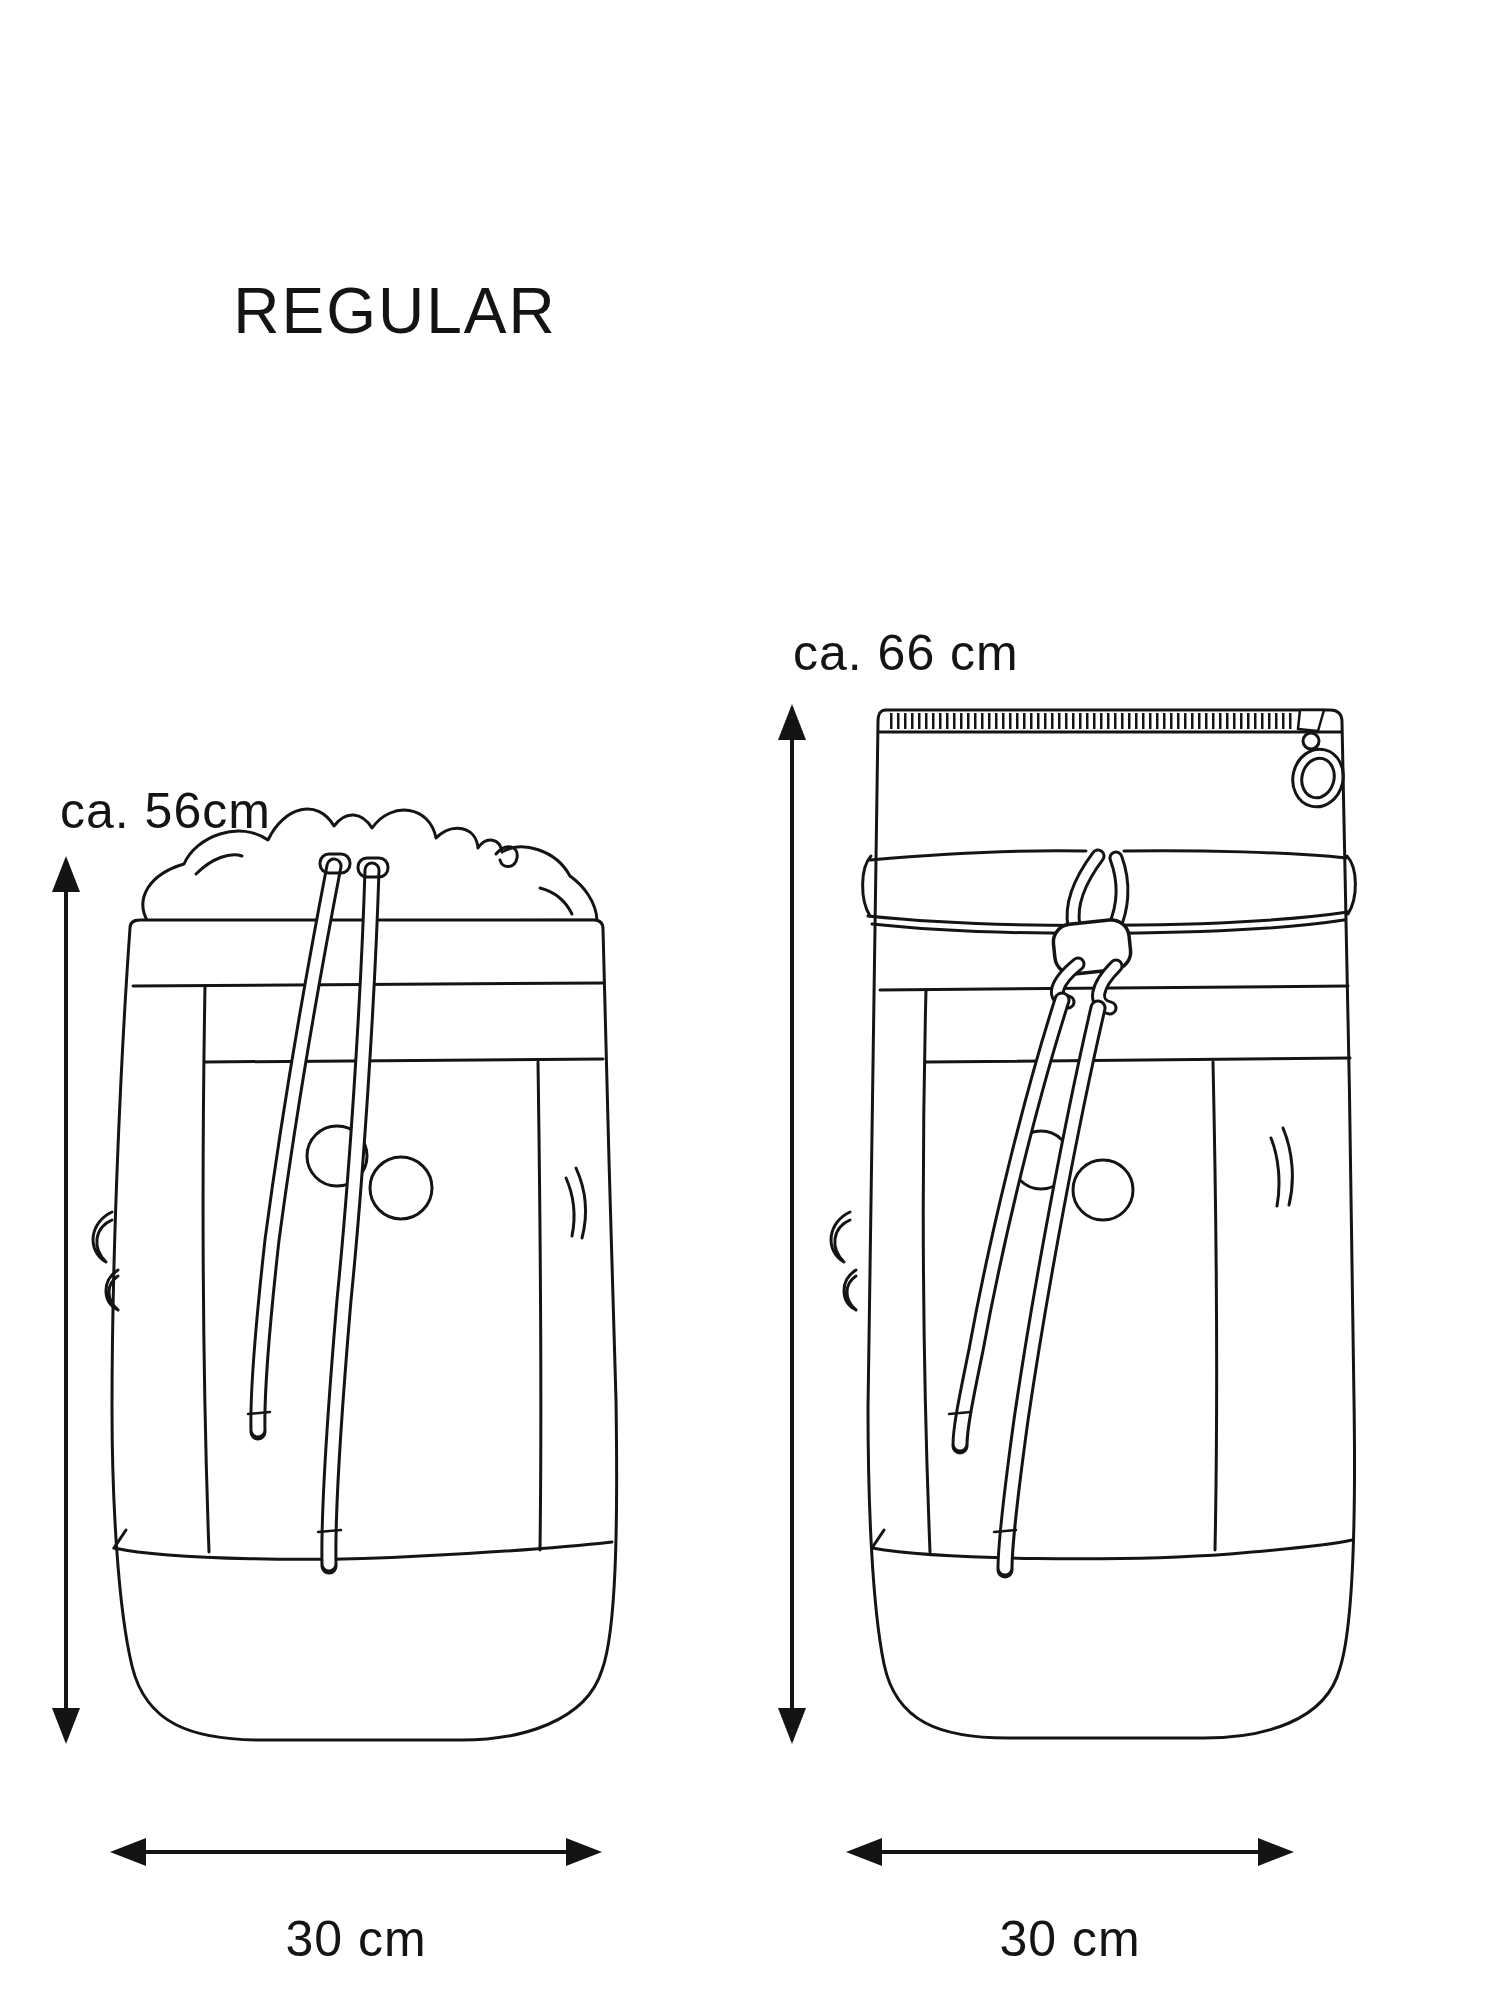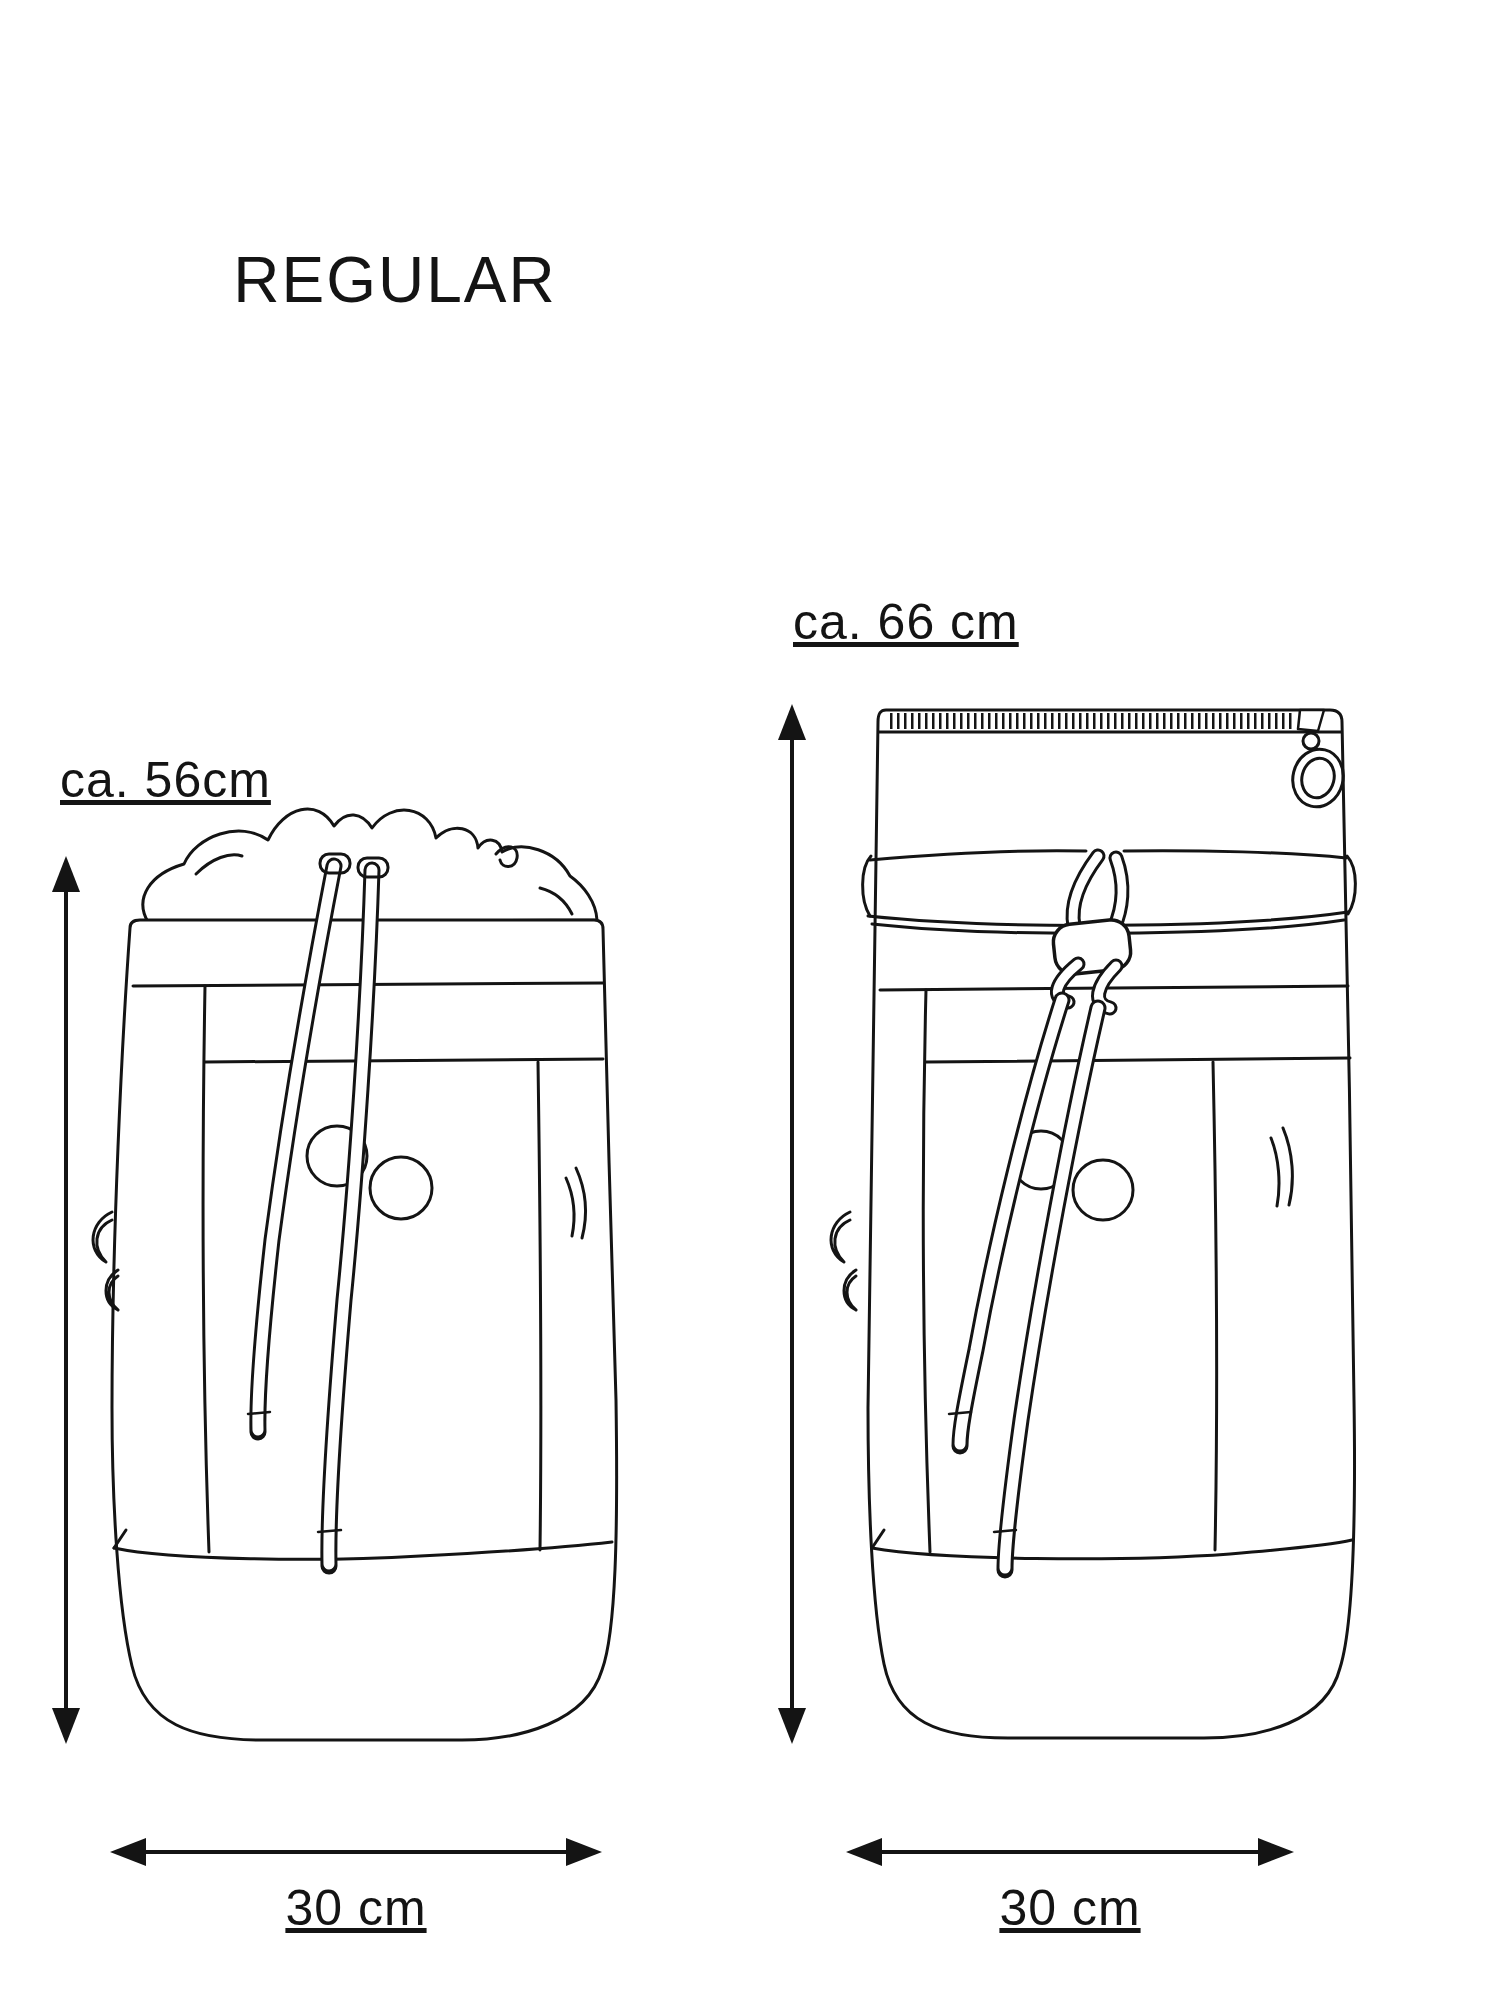--- a/index.html
+++ b/index.html
@@ -21,36 +21,36 @@
     position: absolute;
     left: 0;
     top: 0;
     width: 1500px;
     height: 2000px;
   }
   .label {
     position: absolute;
     color: #141414;
     white-space: nowrap;
+    margin-top: 31px;
   }
   .title {
     font-size: 64px;
     line-height: 64px;
     font-weight: 500;
     letter-spacing: 2px;
     text-align: center;
   }
   #title-regular  { left: 170px; top: 248px; width: 450px; }
   #title-extended { left: 888px; top: 248px; width: 450px; }
   .dim {
     font-size: 50px;
     line-height: 52px;
     font-weight: 400;
     letter-spacing: 1px;
-    text-decoration: underline;
   }
   #h-label-regular  { left: 60px;  top: 754px; }
   #h-label-extended { left: 793px; top: 596px; }
   #w-label-regular  { left: 120px; top: 1882px; width: 472px; text-align: center; }
   #w-label-extended { left: 848px; top: 1882px; width: 444px; text-align: center; }
 </style>
 </head>
 <body>
 
 <div class="canvas">

